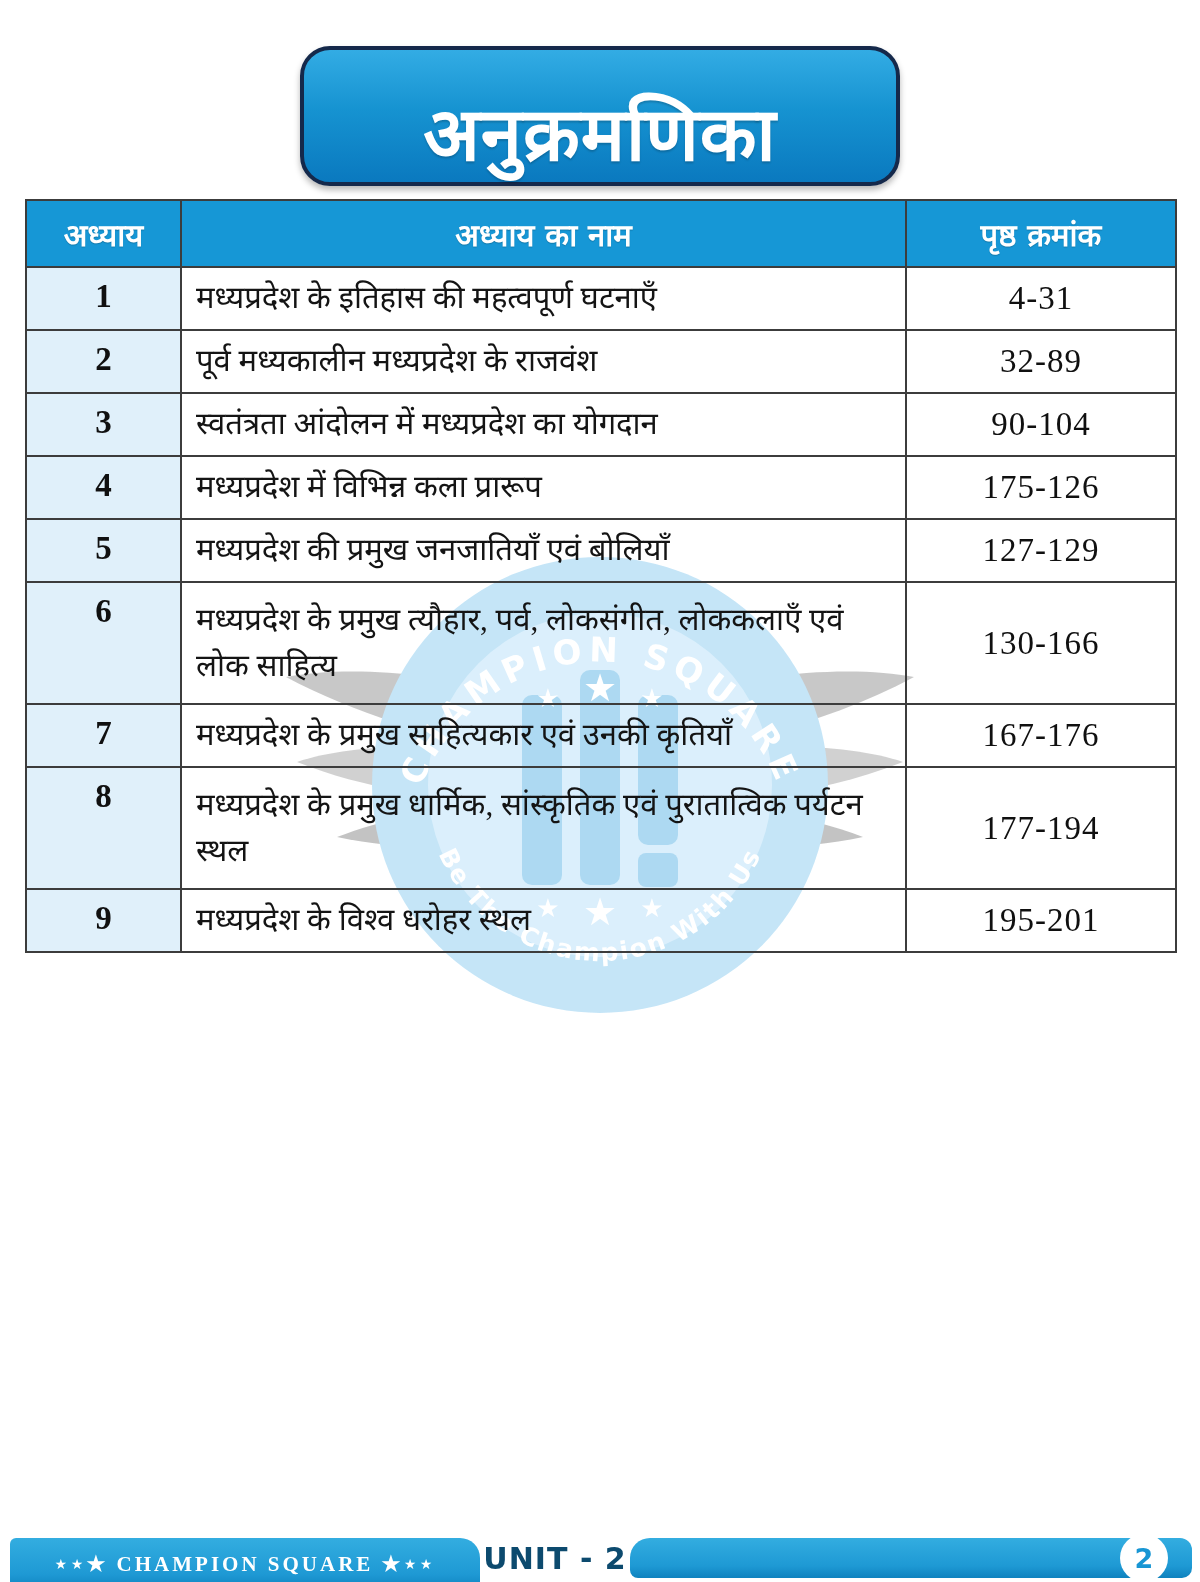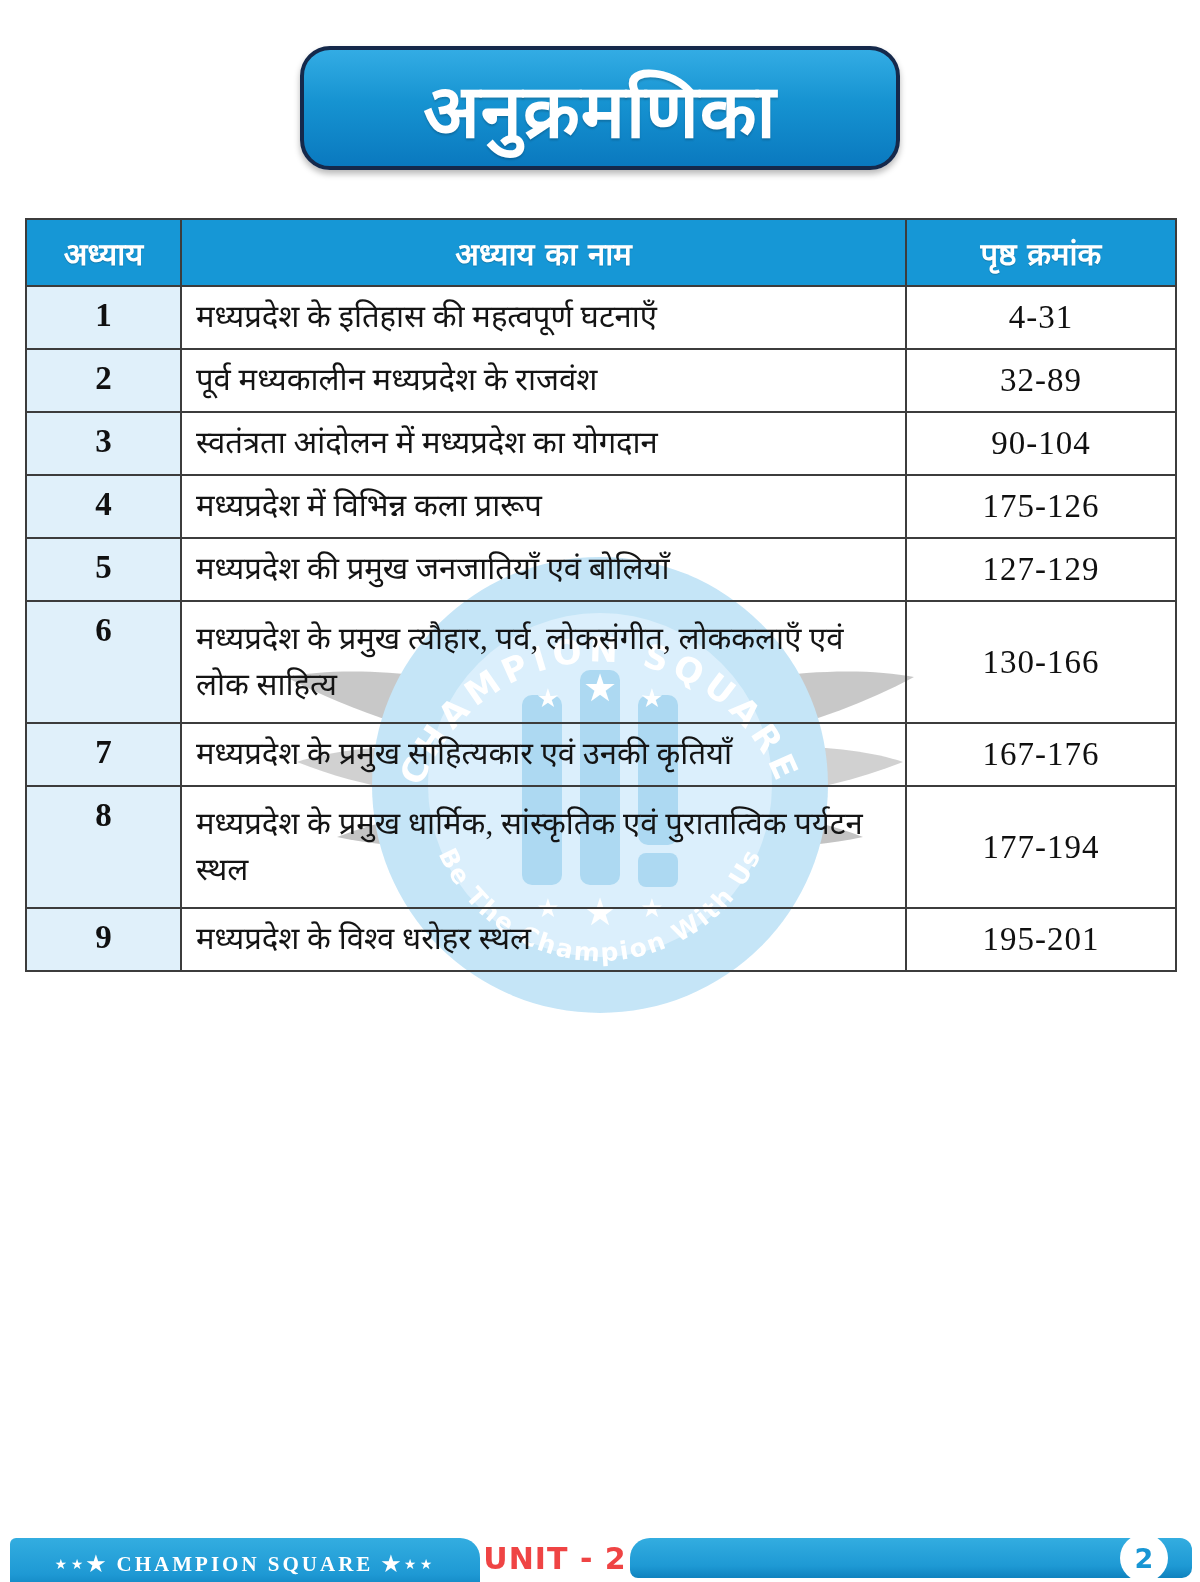--- a/index.html
+++ b/index.html
@@ -2,34 +2,34 @@
 <html><head>
 <meta charset="utf-8">
 <style>
   html,body{margin:0;padding:0;}
   body{
     width:1200px;height:1582px;position:relative;background:#ffffff;
     font-family:"DejaVu Sans",sans-serif;overflow:hidden;
   }
   
   .title-box{
-    position:absolute;left:300px;top:46px;width:600px;height:124px;
+    position:absolute;left:300px;top:46px;width:600px;height:140px;
     box-sizing:border-box;border:4px solid #15294B;border-radius:30px;
     background:linear-gradient(180deg,#33ACE4 0%,#1693D1 45%,#0A79BF 100%);
-    display:flex;align-items:center;justify-content:center;
+    display:flex;align-items:flex-end;justify-content:center;
     box-shadow:0 4px 6px rgba(0,0,0,.28);
   }
   .title-box .t{color:#fff;font-size:74px;font-weight:bold;letter-spacing:1px;
     text-shadow:0 2px 2px rgba(0,0,0,.18);}
   
   .watermark{position:absolute;left:170px;top:535px;z-index:1;opacity:.95;pointer-events:none;}
   .arc-text{fill:#ffffff;font-weight:bold;font-family:"DejaVu Sans",sans-serif;}
   
   table.toc{
-    position:absolute;left:25px;top:218px;width:1150px;z-index:2;
+    position:absolute;left:25px;top:199px;width:1150px;z-index:2;
     border-collapse:collapse;table-layout:fixed;
   }
   table.toc th,table.toc td{border:2px solid #3C3C3C;box-sizing:border-box;}
   table.toc thead th{
     background:#1697D6;color:#ffffff;font-size:31px;font-weight:bold;
     height:67px;text-align:center;font-family:"DejaVu Sans",sans-serif;
     text-shadow:0 1px 1px rgba(0,0,0,.2);
   }
   .c1{width:155px}.c2{width:725px}.c3{width:270px}
   td.num{
@@ -56,21 +56,21 @@
     border-radius:6px 20px 8px 6px;
     display:flex;align-items:center;justify-content:center;
   }
   .f-left .t{
     color:#fff;font-family:"Liberation Serif","DejaVu Serif",serif;
     font-weight:bold;font-size:21px;letter-spacing:3px;white-space:nowrap;
   }
   .f-unit{
     position:absolute;left:480px;top:1538px;width:150px;height:40px;
     display:flex;align-items:center;justify-content:center;
-    color:#ef4444;font-weight:bold;font-size:30px;letter-spacing:1px;
+    color:#0c4a6e;font-weight:bold;font-size:30px;letter-spacing:1px;
     font-family:"DejaVu Sans",sans-serif;
   }
   .f-right{
     position:absolute;left:630px;top:1538px;width:562px;height:40px;
     background:linear-gradient(180deg,#33ADE0 0%,#1E99D4 70%,#0F82BE 100%);
     border-radius:20px 12px 10px 8px;
   }
   .f-right .contact{
     position:absolute;left:0;right:95px;top:0;bottom:0;
     display:flex;align-items:center;justify-content:center;

